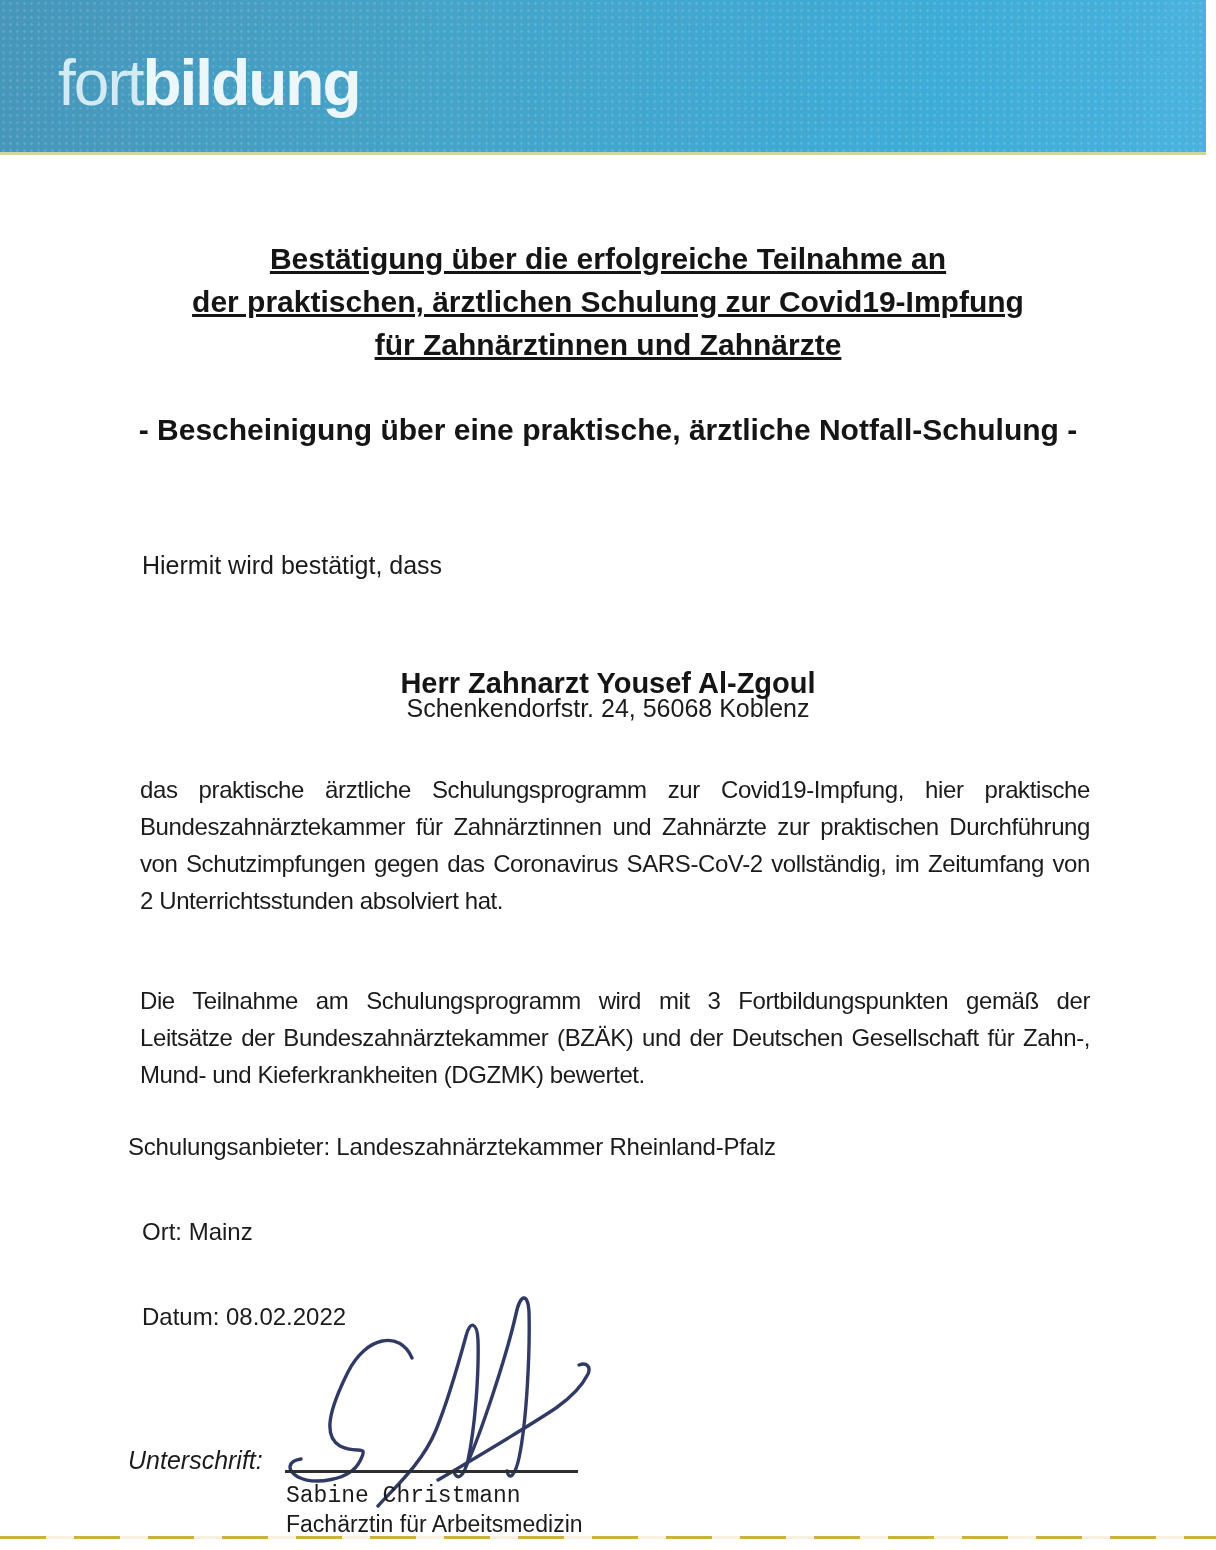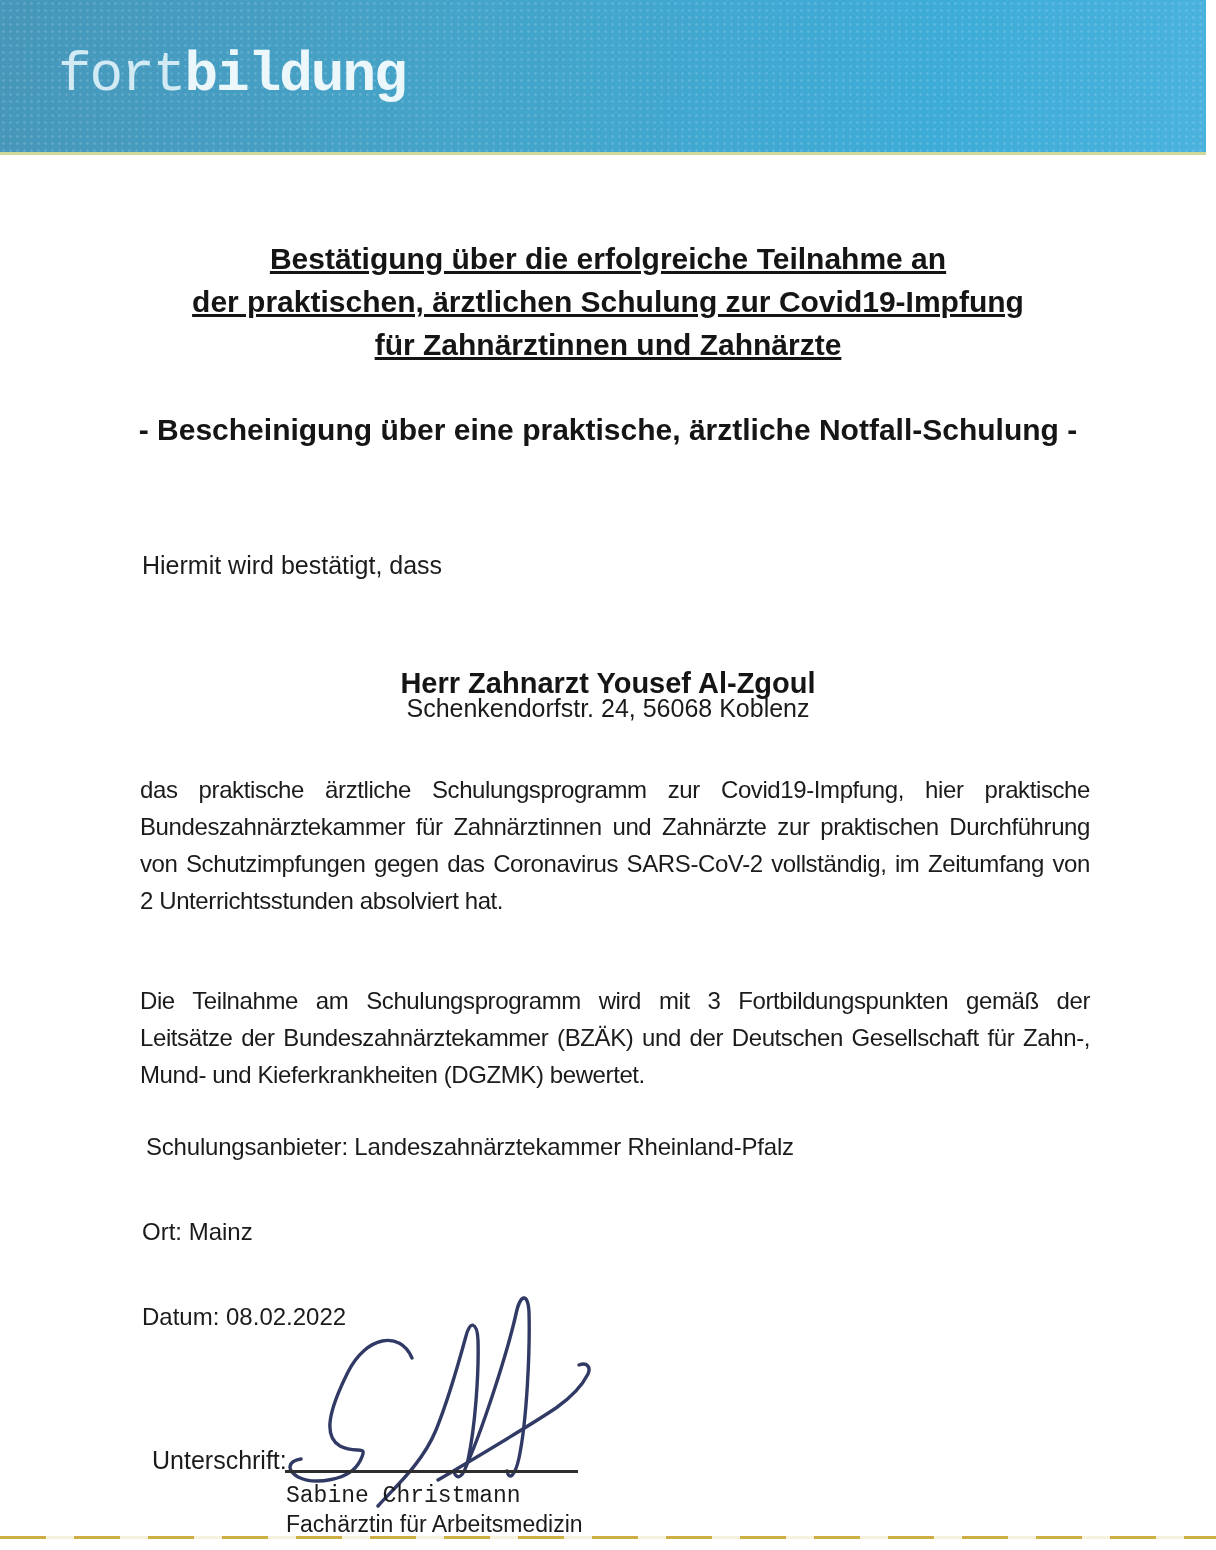--- a/index.html
+++ b/index.html
@@ -26,27 +26,26 @@
     height: 152px;
     background-image:
       radial-gradient(rgba(255,255,255,0.14) 1px, transparent 1.6px),
       linear-gradient(96deg, #4697ba 0%, #45a3c8 35%, #3eacd8 78%, #4ab2dd 100%);
     background-size: 7px 7px, 100% 100%;
     border-bottom: 3px solid #cdd89b;
   }
   .logo {
     position: absolute;
     left: 58px;
-    top: 20px;
-    font-size: 56px;
+    top: 28px;
+    font-size: 64px;
     line-height: 110px;
     letter-spacing: -2px;
     color: #d2eaf4;
     white-space: nowrap;
-    font-family: Liberation Mono, monospace;
   }
   .logo .logo-bold {
     font-weight: 700;
     color: #ebf7fb;
   }
 
   
   .doc-title {
     position: absolute;
     top: 237px;
@@ -113,43 +112,44 @@
     text-align-last: justify;
     white-space: nowrap;
   }
   .jline-last {
     text-align-last: left;
   }
 
   .provider-line {
     position: absolute;
     top: 1133px;
-    left: 146px;
+    left: 128px;
     font-size: 24px;
     letter-spacing: -0.2px;
   }
   .ort-line {
     position: absolute;
     top: 1218px;
     left: 142px;
     font-size: 24px;
   }
   .datum-line {
     position: absolute;
     top: 1303px;
     left: 142px;
     font-size: 24px;
   }
 
   
   .sig-label {
     position: absolute;
     top: 1446px;
-    left: 152px;
+    left: 128px;
     font-size: 25px;
+    font-style: italic;
   }
   .sig-svg {
     position: absolute;
     left: 270px;
     top: 1278px;
     width: 340px;
     height: 232px;
   }
   .sig-line {
     position: absolute;

